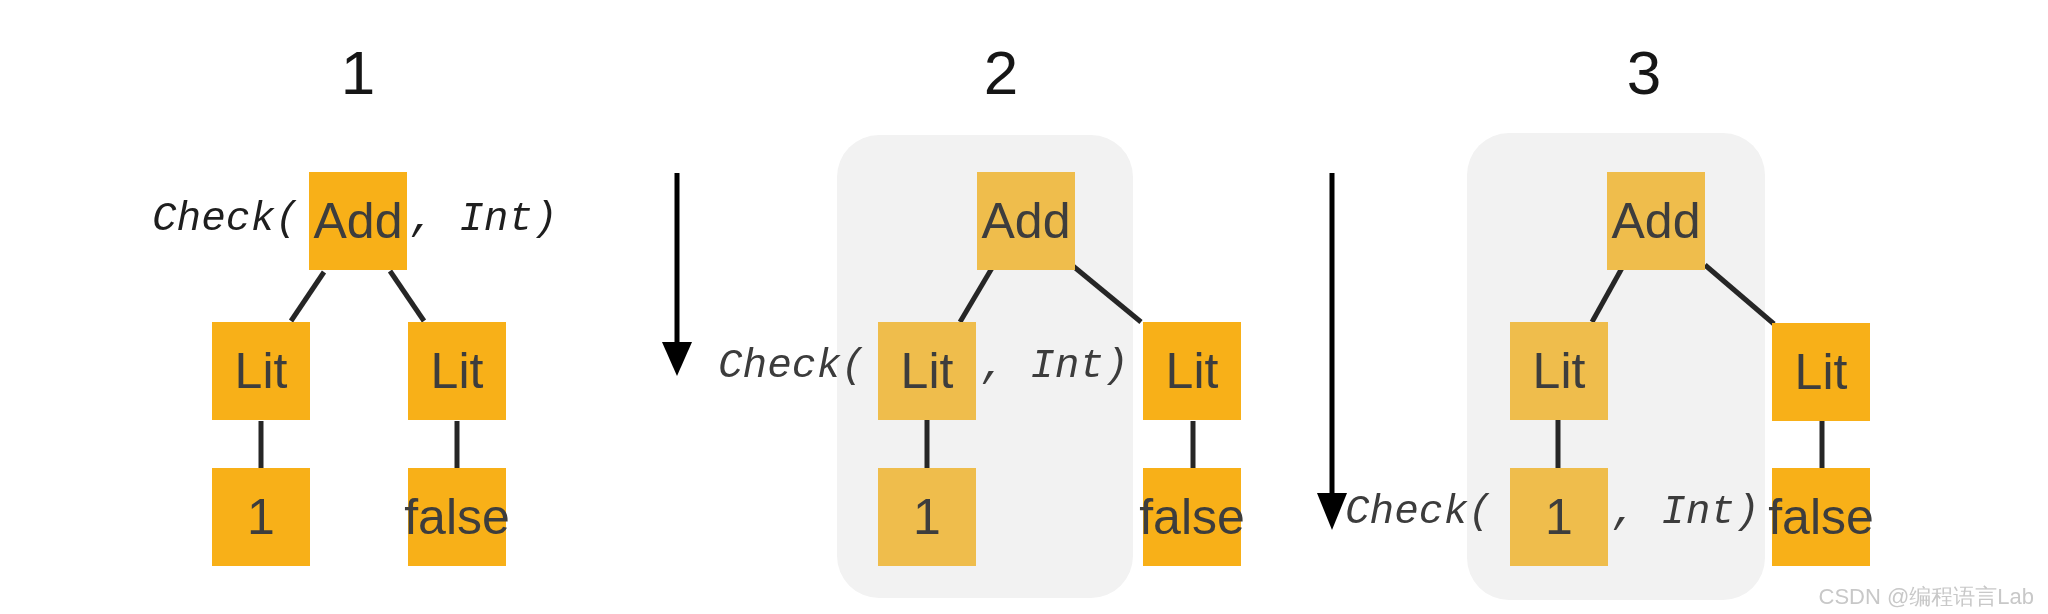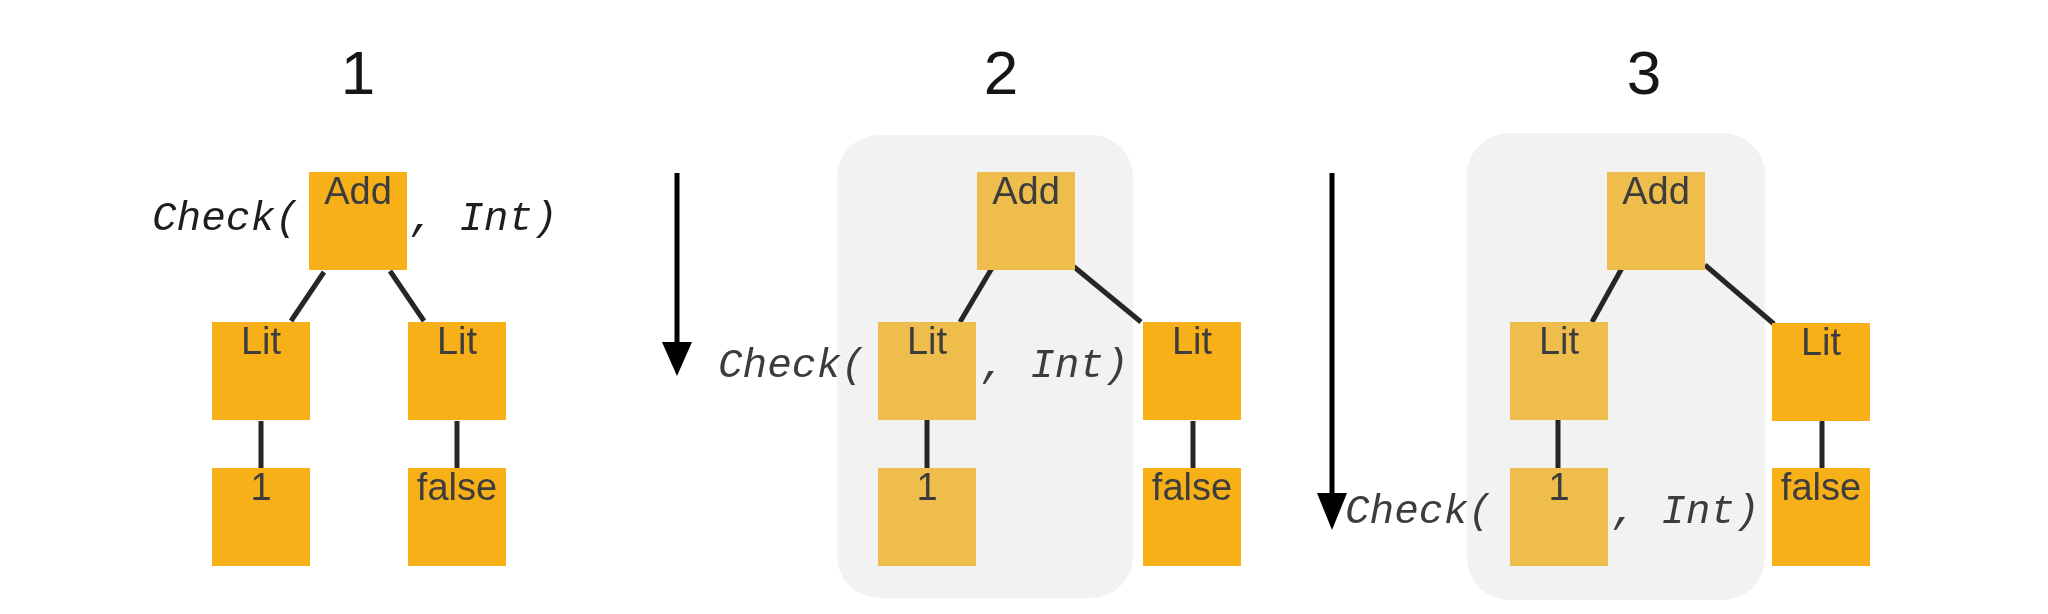--- a/index.html
+++ b/index.html
@@ -11,22 +11,22 @@
   .highlight-region{
     position:absolute;border-radius:42px;
     background:var(--panel-bg,#f2f2f2);
   }
   svg.overlay{position:absolute;left:0;top:0;}
   .edge{stroke:var(--edge,#262626);stroke-width:5;fill:none;}
   .arrow-line{stroke:var(--arrow,#000);stroke-width:5;fill:none;}
   .arrow-head{fill:var(--arrow,#000);stroke:none;}
   .node{
     position:absolute;width:98px;height:98px;
-    display:flex;justify-content:center;
-    font-size:38px;line-height:1;color:var(--node-text,#3d3d3d);
+    display:flex;align-items:center;justify-content:center;
+    font-size:50px;line-height:1;color:var(--node-text,#3d3d3d);
   }
   .node.bright{background:var(--node-bright,#f8b018);}
   .node.muted{background:var(--node-muted,#efbd4c);}
   .step-title{
     position:absolute;transform:translate(-50%,-50%);
     font-size:62px;color:#161616;
   }
   .check{
     position:absolute;transform:translateY(-50%);
     font-family:"Liberation Mono","DejaVu Sans Mono",monospace;
@@ -125,13 +125,14 @@
   <div class="node bright" style="left:1772px;top:323px;">
       <span>Lit</span>
     </div>
   <div class="node muted" style="left:1510px;top:468px;">
       <span>1</span>
     </div>
   <div class="node bright" style="left:1772px;top:468px;">
       <span>false</span>
     </div>
 
+  <span class="watermark">CSDN @编程语言Lab</span>
 </div>
 
 </body></html>

